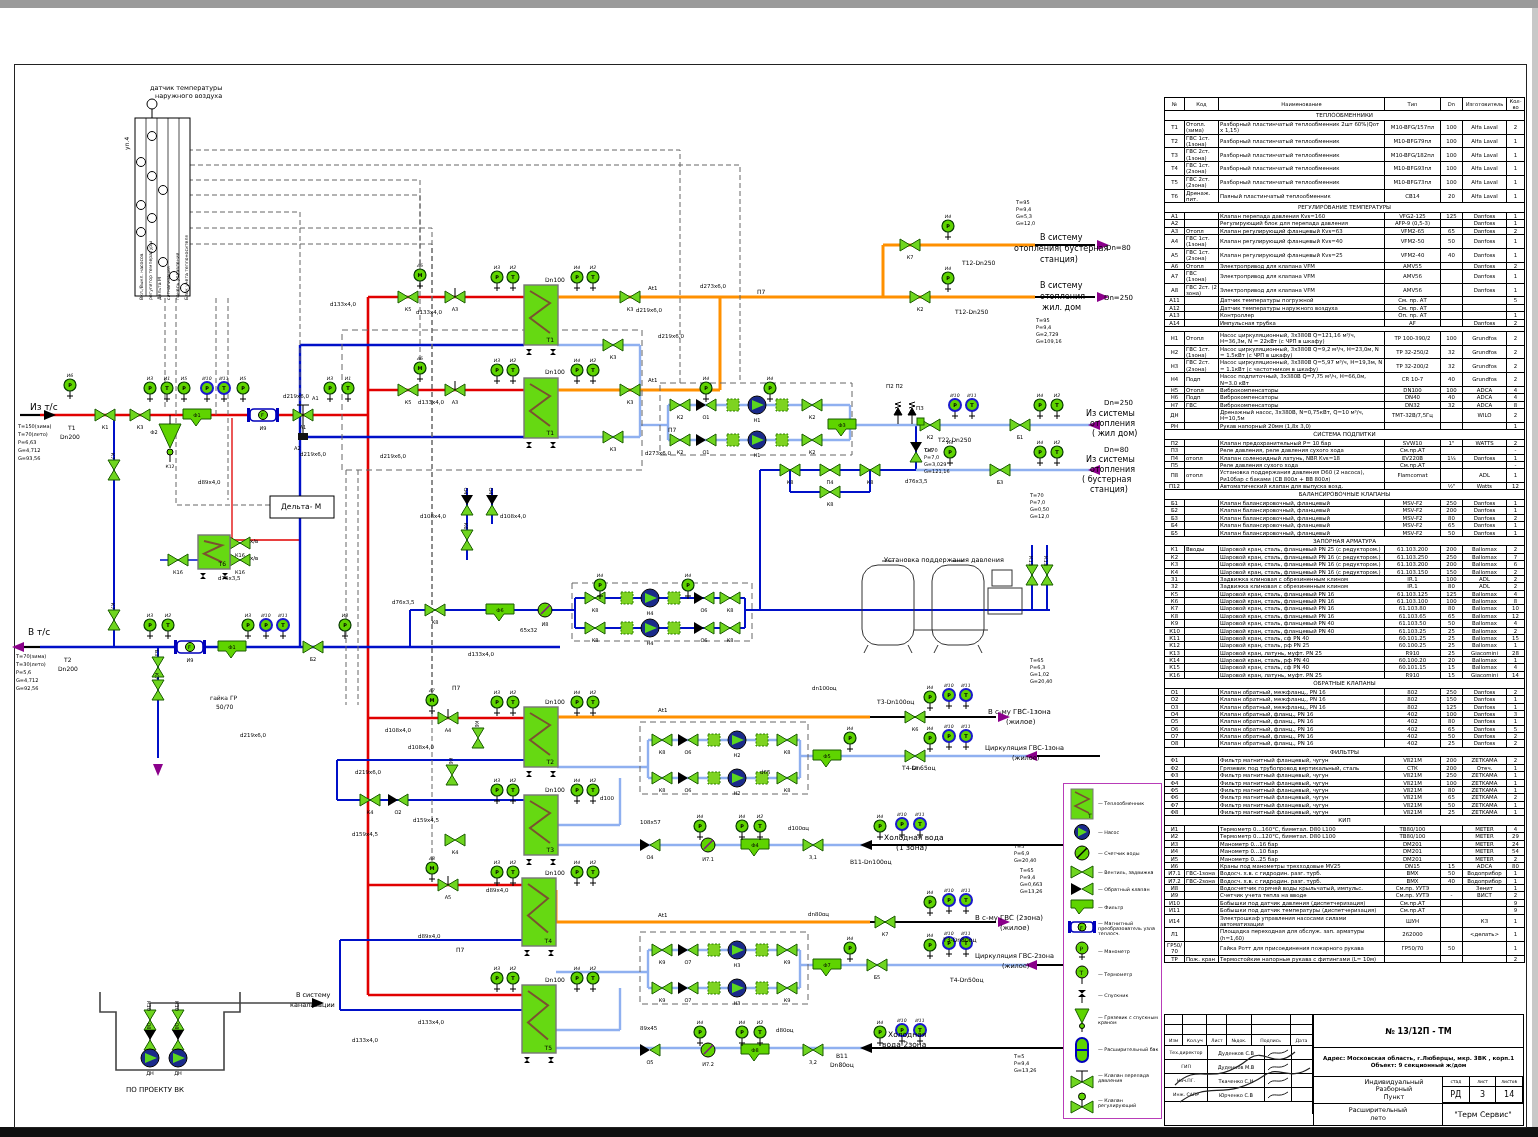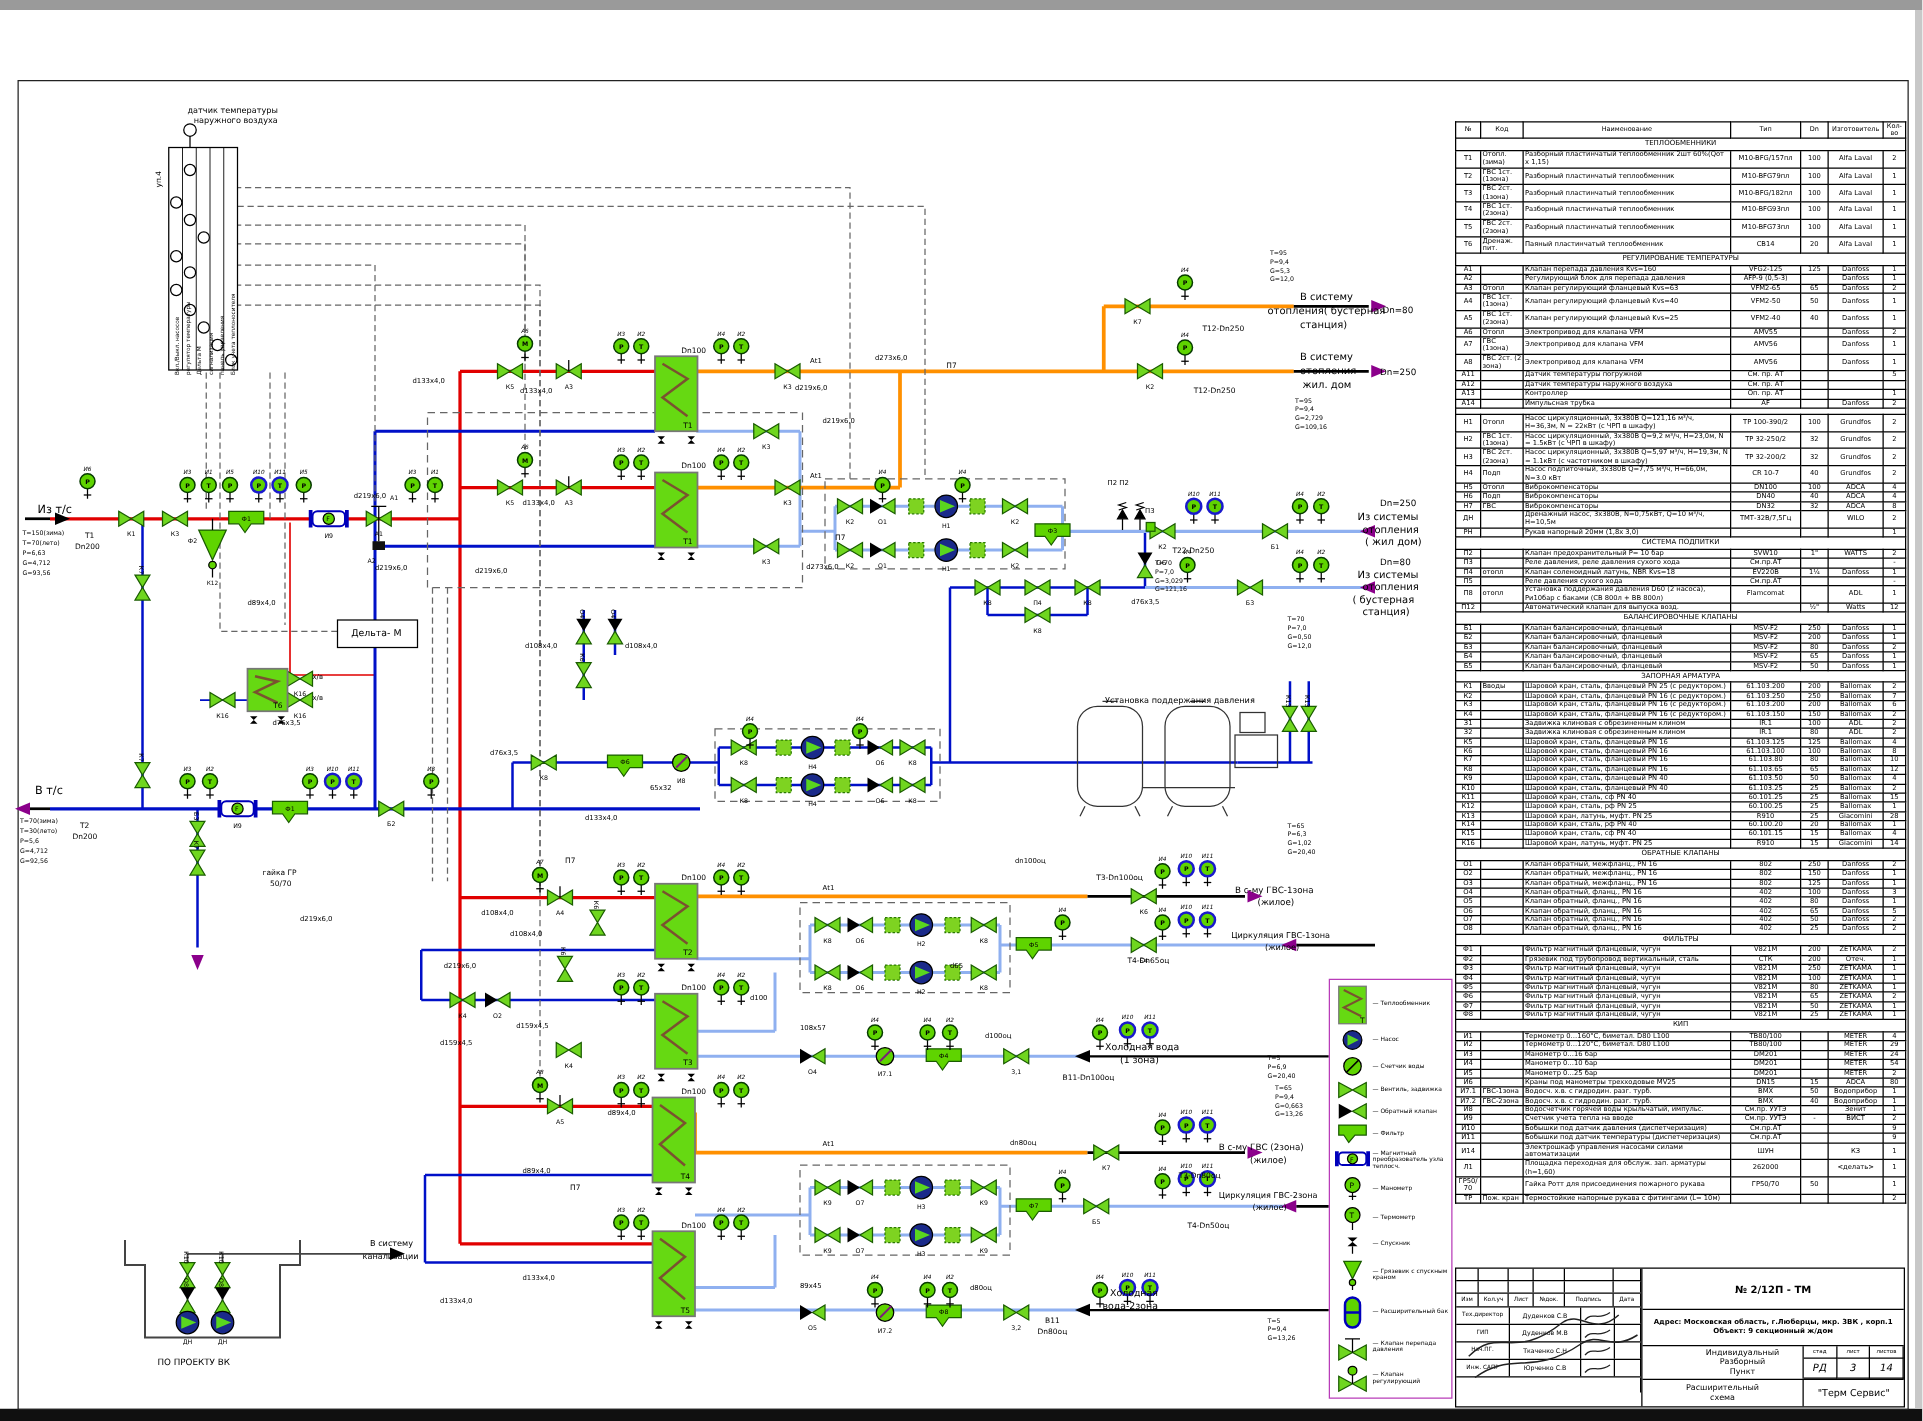--- a/index.html
+++ b/index.html
@@ -35,21 +35,21 @@
   .tb-doc{height:32px;border-bottom:1px solid #000;display:flex;align-items:center;justify-content:center;
           font-size:8px;font-weight:bold;}
   .tb-addr{height:28px;border-bottom:1px solid #000;font-size:5.6px;font-weight:bold;text-align:center;
            display:flex;flex-direction:column;justify-content:center;line-height:1.3;}
   .tb-mid{height:26px;border-bottom:1px solid #000;display:flex;}
   .tb-title{flex:1;font-size:6.4px;text-align:center;display:flex;flex-direction:column;justify-content:center;line-height:1.15;padding-left:32px;}
   .tb-stage{width:80px;border-left:1px solid #000;display:flex;flex-direction:column;flex:none;}
   .tb-stage .sr{display:flex;flex:1;}
   .tb-stage .sc{flex:1;border-right:0.6px solid #000;border-bottom:0.6px solid #000;font-size:4.4px;
                 display:flex;align-items:center;justify-content:center;}
-  .tb-stage .sv{font-size:8px;font-style:italic;}
+  .tb-stage .sv{font-size:8px;}
   .tb-bot{flex:1;display:flex;}
   .tb-doctitle{flex:1;font-size:6.4px;text-align:center;display:flex;flex-direction:column;justify-content:center;line-height:1.2;}
   .tb-co{width:80px;border-left:1px solid #000;font-size:7.6px;display:flex;align-items:center;justify-content:center;flex:none;}
   .sigsvg{position:absolute;left:1170px;top:1040px;width:200px;height:70px;pointer-events:none;}
 </style>
 </head>
 <body>
 
 <div class="page">
   <div class="topbar"></div>
@@ -2537,21 +2537,21 @@
               <path d="M1,8 C7,1 11,9 21,2" stroke="#222" fill="none"></path>
             </svg>
           </div>
       <div class="tb-cell" style="width:20px"></div>
         </div>
         <div class="tb-row" style="height:12px;border-bottom:none">
           <div class="tb-cell" style="width:148px"></div>
         </div>
       </div>
     <div class="tb-right">
-      <div class="tb-doc">№ 2/12П - ТМ</div>
+      <div class="tb-doc">№ 13/12П - ТМ</div>
       <div class="tb-addr">
         <span>Адрес: Московская область, г.Люберцы, мкр. 3ВК , корп.1</span>
         <span>Объект: 9 секционный ж/дом</span>
       </div>
       <div class="tb-mid">
         <div class="tb-title" id="prjtitle">
             <span>Индивидуальный</span>
             <span>Разборный</span>
             <span>Пункт</span>
           </div>
@@ -2564,21 +2564,21 @@
             <div class="sr">
               <div class="sc sv">РД</div>
               <div class="sc sv">3</div>
               <div class="sc sv">14</div>
             </div>
           </div>
       </div>
       <div class="tb-bot">
         <div class="tb-doctitle" id="doctitle">
             <span>Расширительный</span>
-            <span>схема</span>
+            <span>лето</span>
           </div>
         <div class="tb-co">"Терм Сервис"</div>
       </div>
     </div>
   </div>
   <svg class="sigsvg" viewBox="0 0 200 70">
     <path d="M5,45 C30,20 40,50 80,18 C95,8 105,30 125,12" stroke="#222" stroke-width="1.2" fill="none"></path>
     <path d="M10,62 C40,40 55,62 95,35 C110,25 118,42 140,28" stroke="#222" stroke-width="1.2" fill="none"></path>
   </svg>
 </div>

